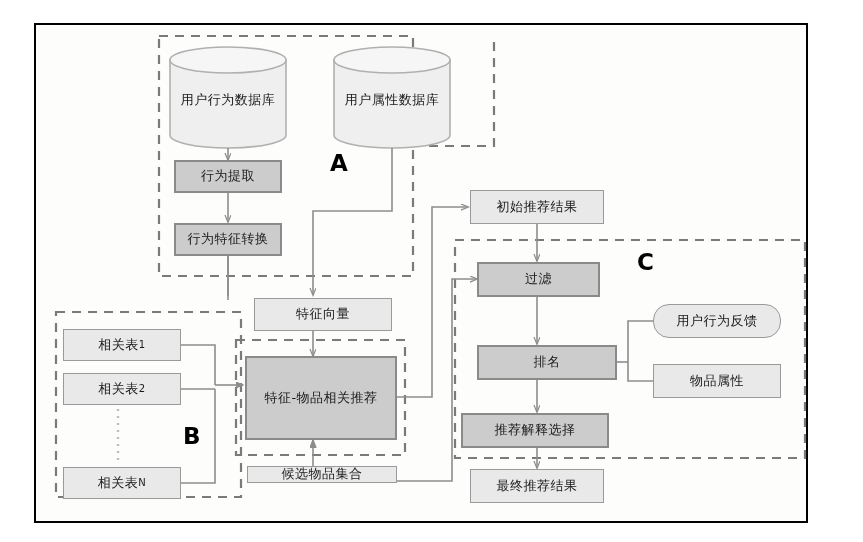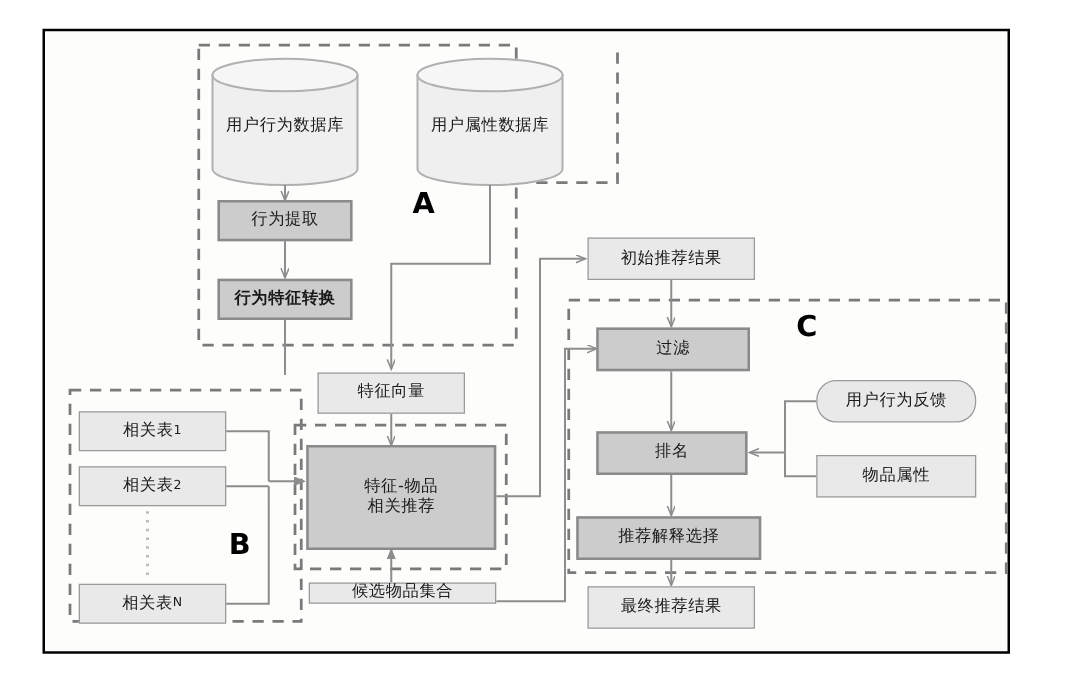--- a/index.html
+++ b/index.html
@@ -102,51 +102,51 @@
 
   <div class="cyl-label" style="left:170px;top:80px;width:116px;height:40px;">用户行为数据库</div>
   <div class="cyl-label" style="left:334px;top:80px;width:116px;height:40px;">用户属性数据库</div>
 
   <div class="grp-label" style="left:330px;top:150px;">A</div>
   <div class="grp-label" style="left:183px;top:423px;">B</div>
   <div class="grp-label" style="left:637px;top:249px;">C</div>
 
   <div class="node box-dark" style="left:174px;top:160px;width:108px;height:33px;text-align:right;">行为提取</div>
 
-  <div class="node box-dark" style="left:174px;top:223px;width:108px;height:33px;font-weight:bold;">行为特征转换</div>
+  <div class="node box-dark" style="left:174px;top:223px;width:108px;height:33px;">行为特征转换</div>
 
-  <div class="node box-light" style="left:254px;top:298px;width:118px;height:33px;">特征向量</div>
+  <div class="node box-light" style="left:254px;top:298px;width:138px;height:33px;">特征向量</div>
 
   <div class="node box-light" style="left:63px;top:329px;width:118px;height:32px;">
     <span>相关表</span>
       <span class="sub">1</span>
   </div>
 
   <div class="node box-light" style="left:63px;top:373px;width:118px;height:32px;">
     <span>相关表</span>
       <span class="sub">2</span>
   </div>
 
   <div class="node box-light" style="left:63px;top:467px;width:118px;height:32px;">
     <span>相关表</span>
       <span class="sub">N</span>
   </div>
 
-  <div class="node box-dark" style="left:245px;top:356px;width:152px;height:84px;flex-direction:column;">
+  <div class="node box-dark" style="left:245px;top:356px;width:152px;height:84px;flex-direction:row;">
     <span>特征-物品</span>
     <span>相关推荐</span>
   </div>
 
   <div class="node box-light" style="left:247px;top:466px;width:150px;height:17px;">候选物品集合</div>
 
   <div class="node box-light" style="left:470px;top:190px;width:134px;height:34px;">初始推荐结果</div>
 
   <div class="node box-dark" style="left:477px;top:262px;width:123px;height:35px;">过滤</div>
 
-  <div class="node box-dark" style="left:477px;top:345px;width:121px;height:35px;">排名</div>
+  <div class="node box-dark" style="left:477px;top:345px;width:140px;height:35px;">排名</div>
 
   <div class="node box-dark" style="left:461px;top:413px;width:148px;height:35px;">推荐解释选择</div>
 
   <div class="node box-light" style="left:470px;top:469px;width:134px;height:34px;">最终推荐结果</div>
 
   <div class="node box-light" style="left:653px;top:304px;width:128px;height:34px;border-radius:16px;">用户行为反馈</div>
 
   <div class="node box-light" style="left:653px;top:364px;width:128px;height:34px;">物品属性</div>
 
 </div>

